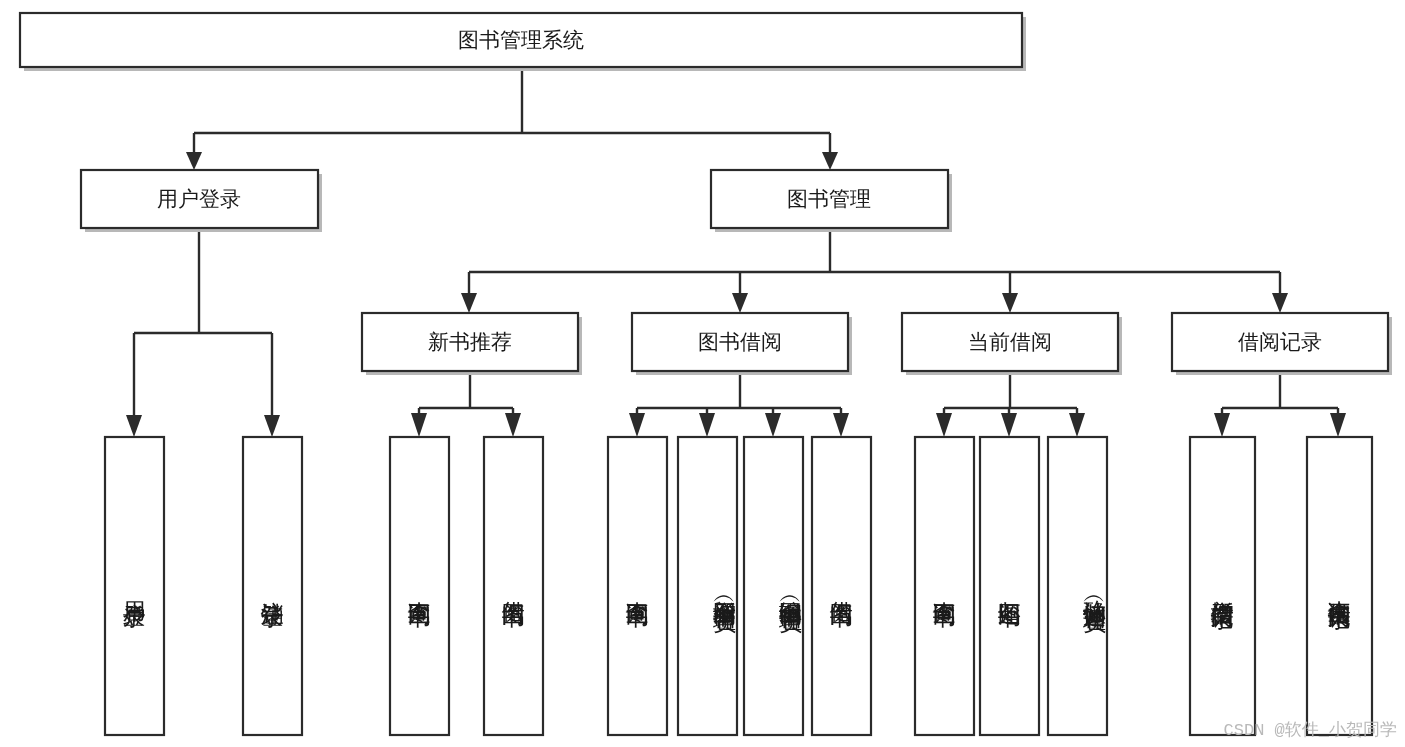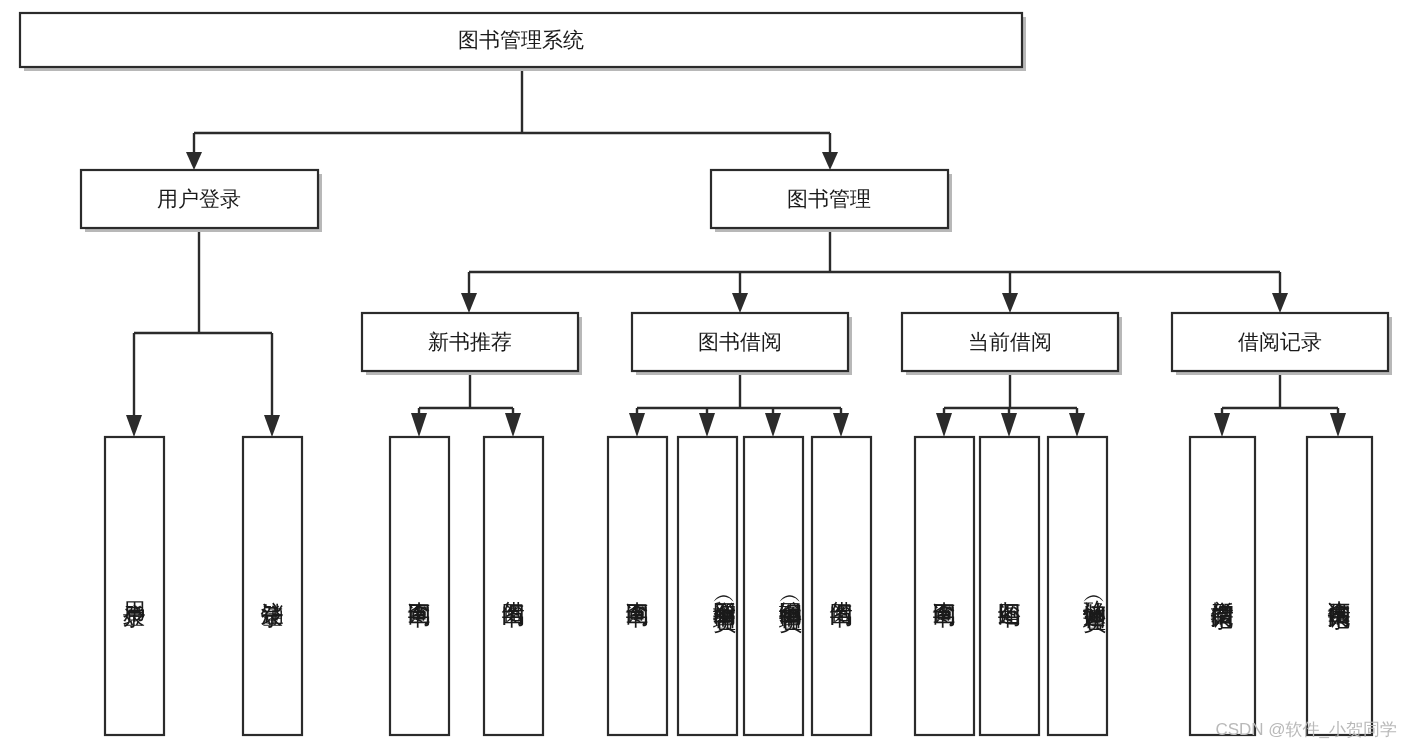--- a/index.html
+++ b/index.html
@@ -64,21 +64,21 @@
     display: flex;
     align-items: center;
     justify-content: center;
     white-space: nowrap;
     pointer-events: none;
   }
   #watermark {
     position: absolute;
     right: 8px;
     bottom: 6px;
-    font-family: Liberation Sans, sans-serif;
+    font-family: Liberation Mono, monospace;
     font-size: 17px;
     color: #b9b9b9;
     white-space: nowrap;
   }
 </style>
 </head>
 <body>
 
 <div id="diagram-root">
 

